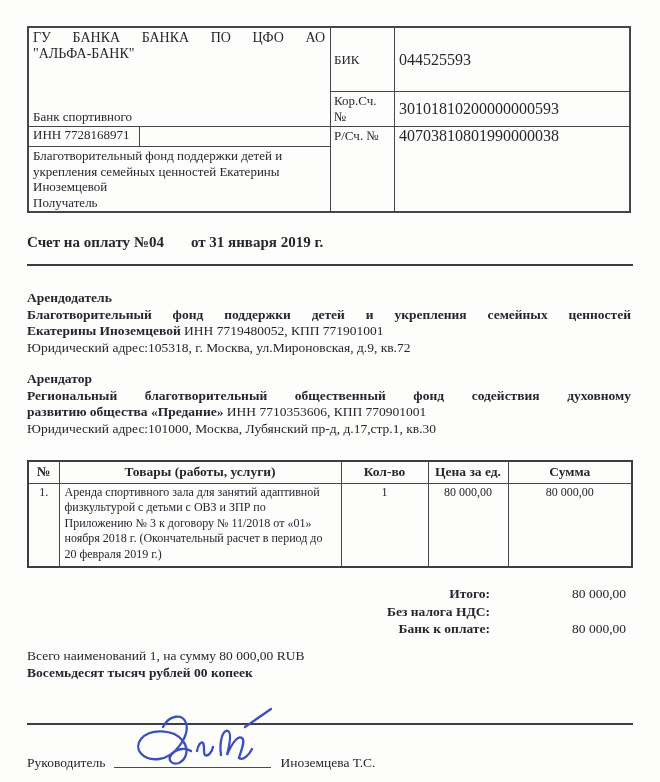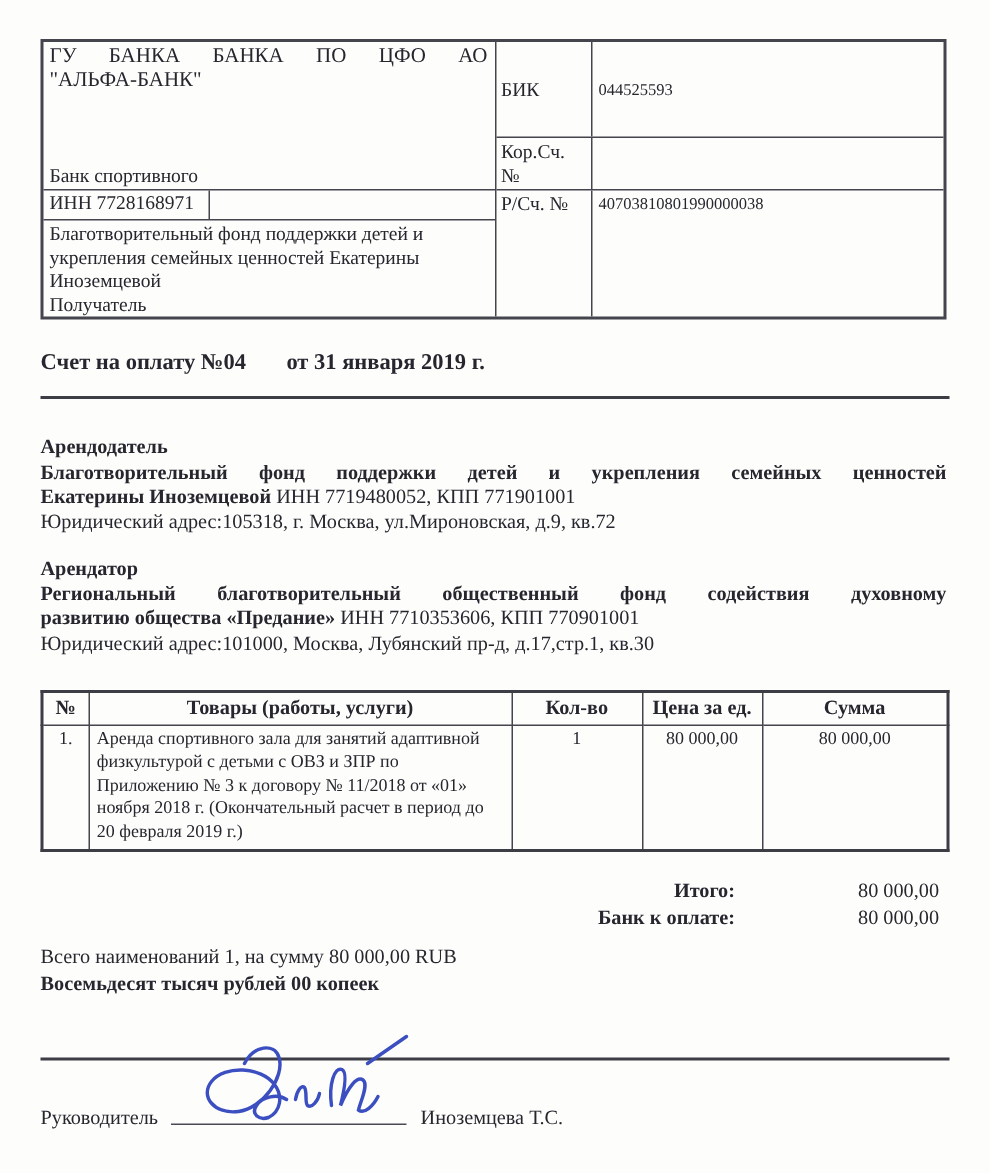--- a/index.html
+++ b/index.html
@@ -29,21 +29,21 @@
   .cell-recip { flex:1; padding:1px 5px 1px 4px; display:flex; flex-direction:column; justify-content:space-between; line-height:15.5px; }
   .bg-right { flex:1; display:flex; flex-direction:column; }
   .br-row { display:flex; border-bottom:1px solid #45454d; }
   .br-row.r1 { height:64px; }
   .br-row.r1 .br-label, .br-row.r1 .br-value { display:flex; align-items:center; }
   .br-row.r2 { height:35px; }
   .br-row.r2 .br-label { display:flex; align-items:center; }
   .br-row.r2 .br-value { display:flex; align-items:center; }
   .br-row.r3 { flex:1; border-bottom:none; }
   .br-label { width:64px; border-right:1px solid #45454d; padding:1px 3px; }
-  .br-value { flex:1; padding:1px 4px; font-size:11px; }
+  .br-value { flex:1; padding:1px 4px; font-size:16px; }
   
   .title-row { margin-top:21px; font-weight:bold; font-size:15px; display:flex; }
   .title-date { margin-left:27px; }
   .hr-thick { border:none; border-top:2px solid #3d3d45; margin-top:13px; width:606px; }
   
   .party { margin-top:24px; width:604px; font-size:13.5px; line-height:16.5px; }
   .party.second { margin-top:15px; }
   .party-role { font-weight:bold; }
   .justify-full { text-align:justify; text-align-last:justify; font-weight:bold; }
   .party-line2 b { font-weight:bold; }
@@ -99,20 +99,21 @@
         <div>Получатель</div>
       </div>
     </div>
     <div class="bg-right">
       <div class="br-row r1">
         <div class="br-label">БИК</div>
         <div class="br-value">044525593</div>
       </div>
       <div class="br-row r2">
         <div class="br-label">Кор.Сч. №</div>
+        <div class="br-value">30101810200000000593</div>
       </div>
       <div class="br-row r3">
         <div class="br-label">Р/Сч. №</div>
         <div class="br-value">40703810801990000038</div>
       </div>
     </div>
   </div>
 
   <div class="title-row">
     <span>Счет на оплату №04</span>
@@ -161,20 +162,21 @@
       </tr>
     </tbody>
   </table>
 
   <div class="totals">
     <div class="totals-row">
       <div class="totals-label">Итого:</div>
       <div class="totals-value">80 000,00</div>
     </div>
     <div class="totals-row">
+      <div class="totals-label">Без налога НДС:</div>
       <div class="totals-value"></div>
     </div>
     <div class="totals-row">
       <div class="totals-label">Банк к оплате:</div>
       <div class="totals-value">80 000,00</div>
     </div>
   </div>
 
   <div class="summary">
     <div>Всего наименований 1, на сумму 80 000,00 RUB</div>

